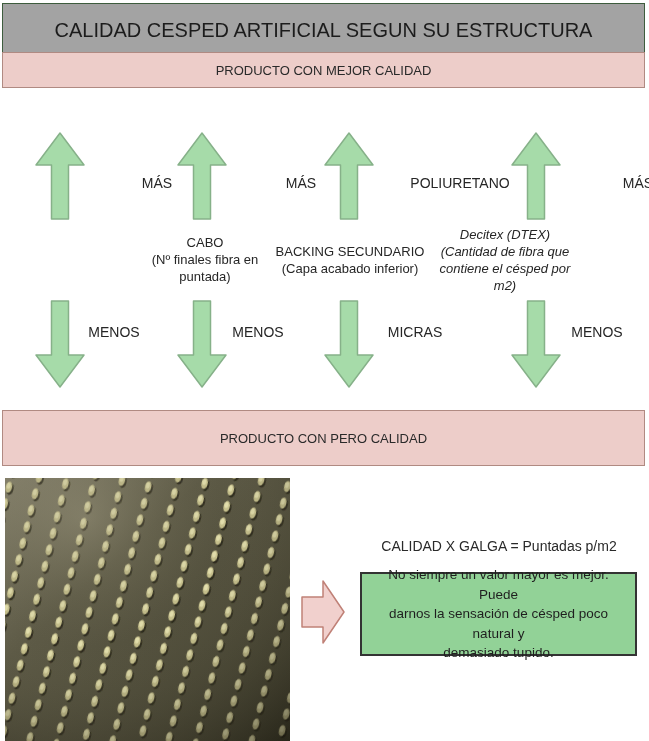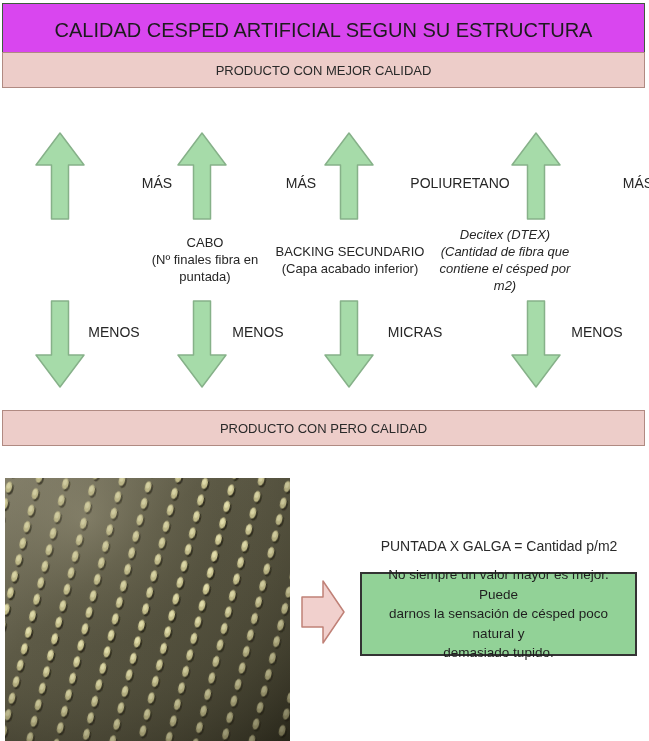--- a/index.html
+++ b/index.html
@@ -5,28 +5,28 @@
   html,body{margin:0;padding:0;background:#ffffff;}
   .canvas{
     position:relative;width:649px;height:741px;background:#ffffff;overflow:hidden;
     font-family:"Liberation Sans", sans-serif;color:#222222;
   }
   .banner{
     position:absolute;left:2px;width:643px;box-sizing:border-box;
     display:flex;align-items:center;justify-content:center;text-align:center;
   }
   .banner-title{
-    top:3px;height:54px;background:#d946ef;border:1px solid #3d5c3d;
+    top:3px;height:54px;background:#a3a3a3;border:1px solid #3d5c3d;
     font-size:20px;color:#1c1c1c;
   }
   .banner-pink{
     background:#edcdc9;border:1px solid #b08a82;font-size:13px;color:#2a2a2a;
   }
   .banner-top{top:52px;height:36px;}
-  .banner-bottom{top:410px;height:36px;}
+  .banner-bottom{top:410px;height:56px;}
   .arrow{position:absolute;width:52px;height:88px;}
   .up-row .arrow, .arrow.up{top:132px;}
   .arrow.down{top:300px;}
   .a1{left:34px;} .a2{left:176px;} .a3{left:323px;} .a4{left:510px;}
   .dir-label{
     position:absolute;transform:translate(-50%,-50%);white-space:nowrap;
     font-size:14px;color:#262626;
   }
   .dir-up{top:183px;margin-left:43px;} .dir-down{top:332px;}
   .dl1{left:114px;} .dl2{left:258px;} .dl3{left:417px;} .dl4{left:595px;}
@@ -130,21 +130,21 @@
       </radialGradient>
       <filter id="soft">
           <feGaussianBlur stdDeviation="0.7"></feGaussianBlur>
         </filter>
     </defs>
     <rect width="285" height="263" fill="url(#pbg)"></rect>
     <rect width="285" height="263" fill="url(#stitch)" filter="url(#soft)"></rect>
     <rect width="285" height="263" fill="url(#vig)"></rect>
   </svg>
 
-  <div class="formula">PUNTADA X GALGA = Cantidad p/m2</div>
+  <div class="formula">CALIDAD X GALGA = Puntadas p/m2</div>
 
   <svg class="pink-arrow" viewBox="0 0 44 64">
     <polygon points="1,17 22,17 22,1 43,32 22,63 22,47 1,47" fill="#f1d0cd" stroke="#c08177" stroke-width="1.5" stroke-linejoin="round"></polygon>
   </svg>
 
   <div class="note-box">No siempre un valor mayor es mejor. Puede
 darnos la sensación de césped poco natural y
 demasiado tupido.</div>
 
 </div>

